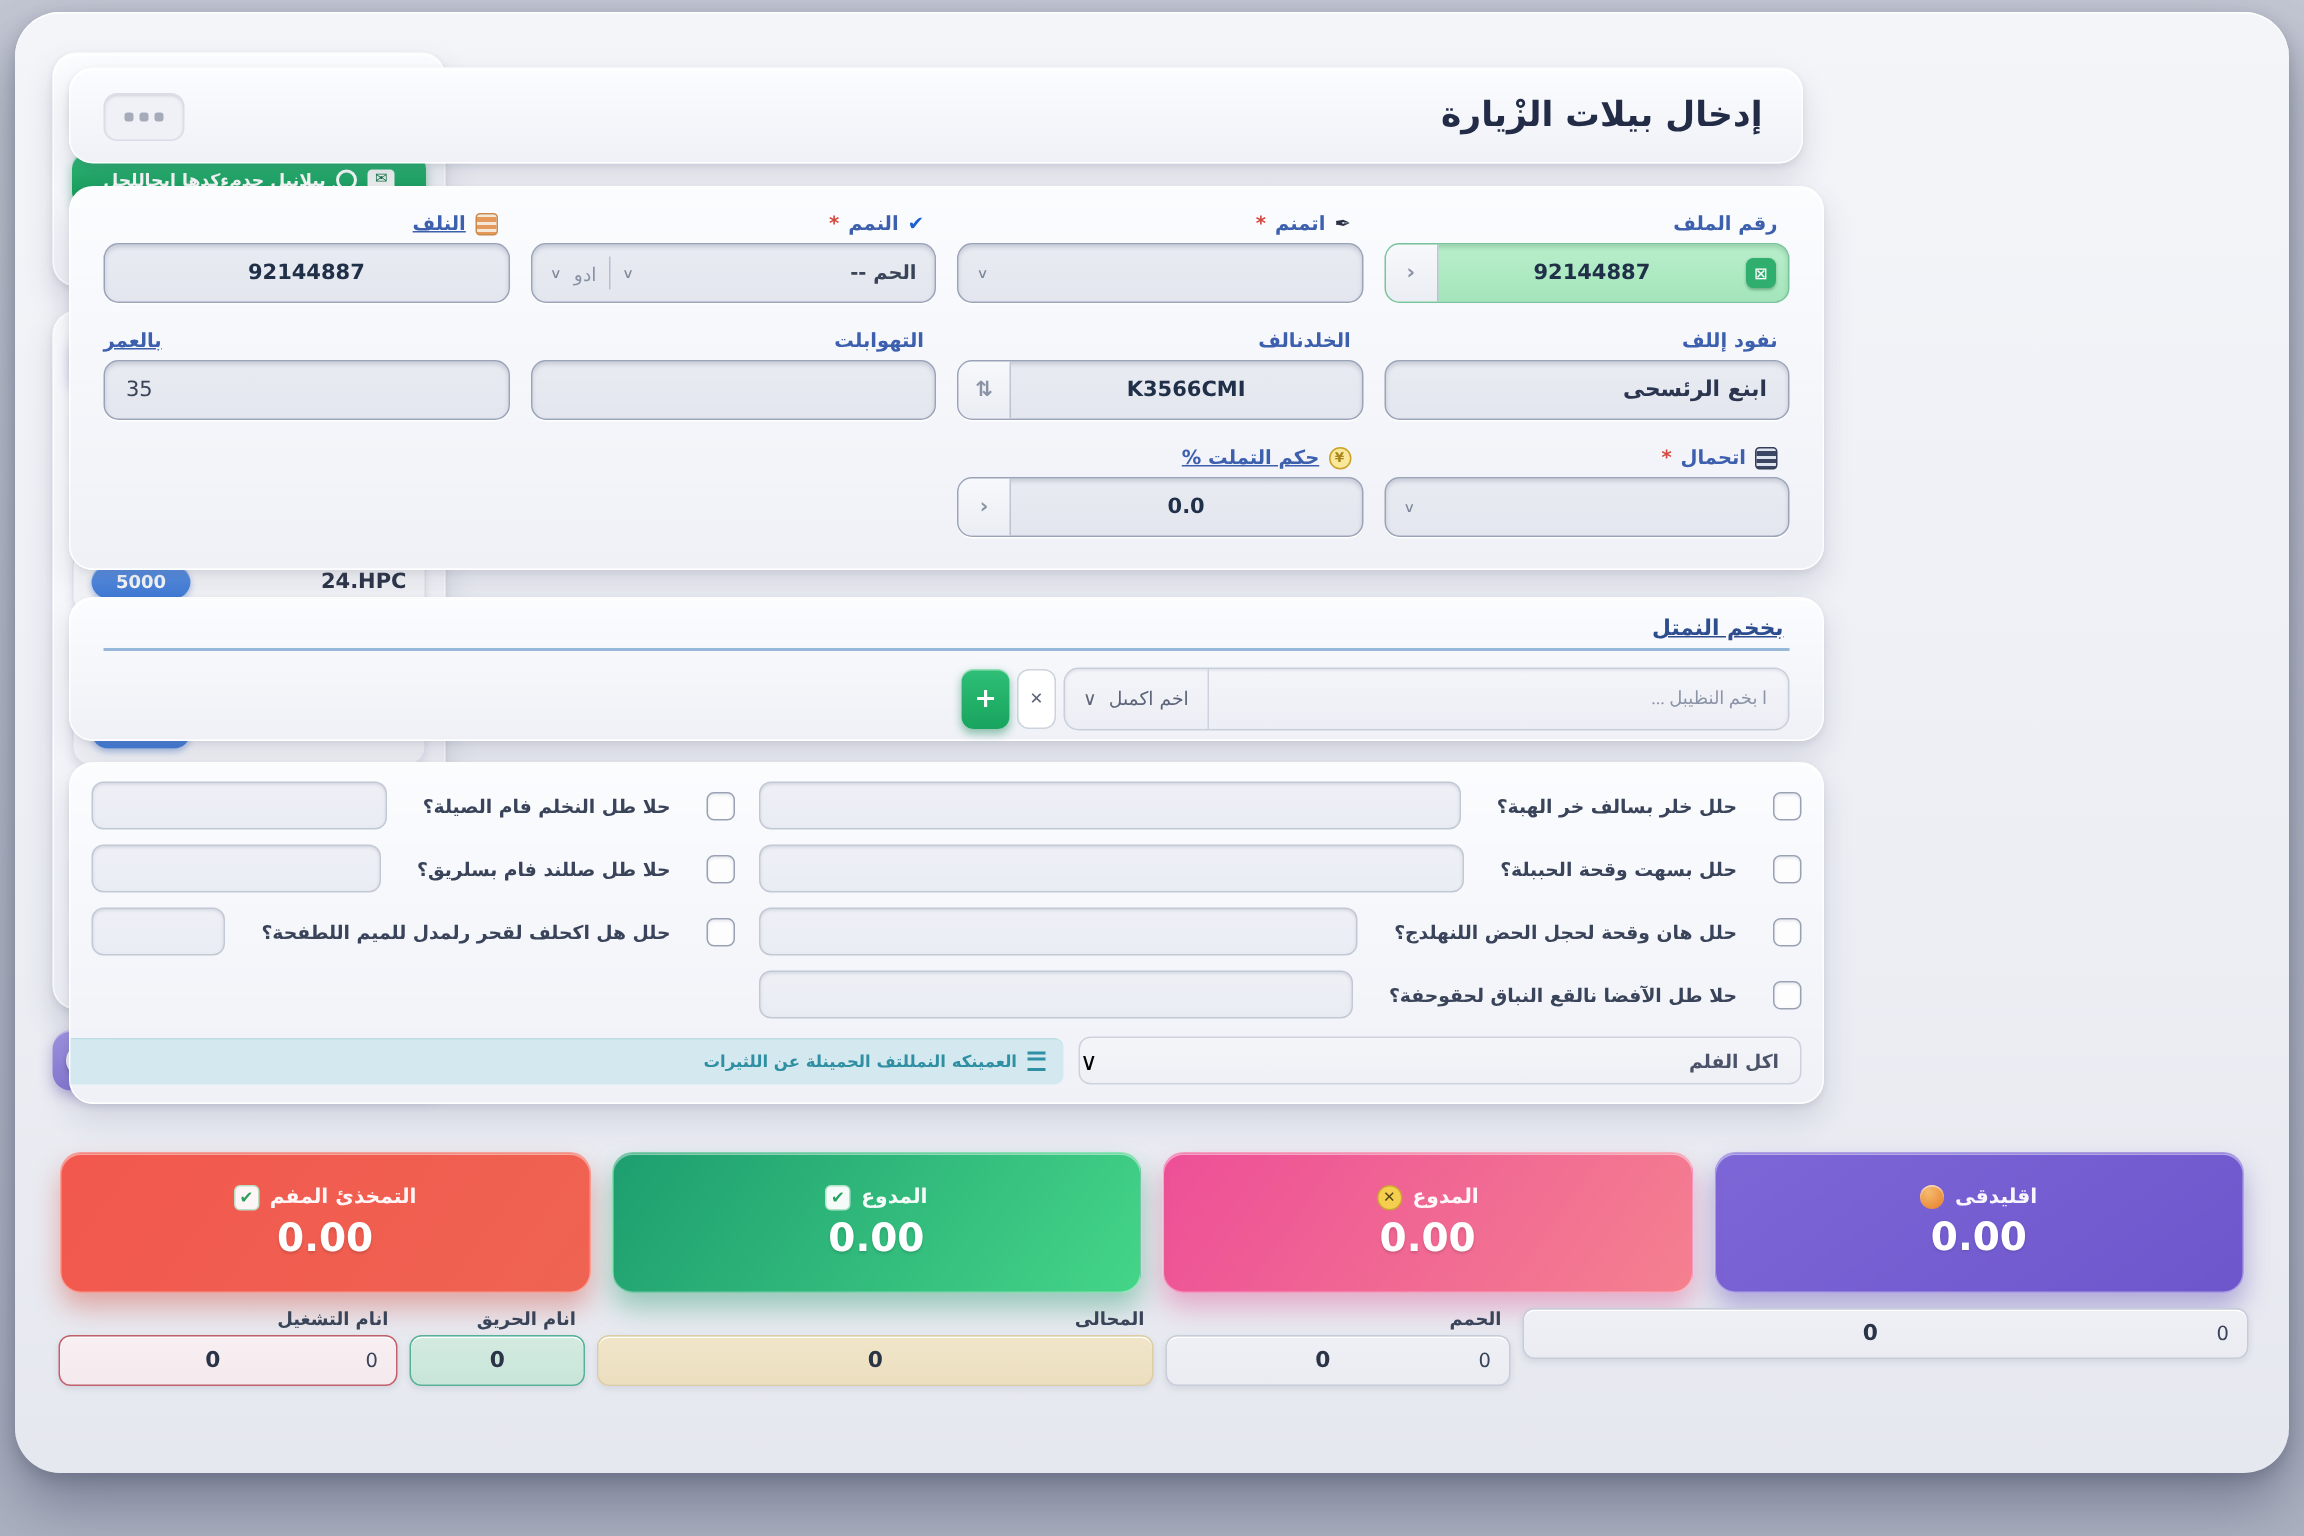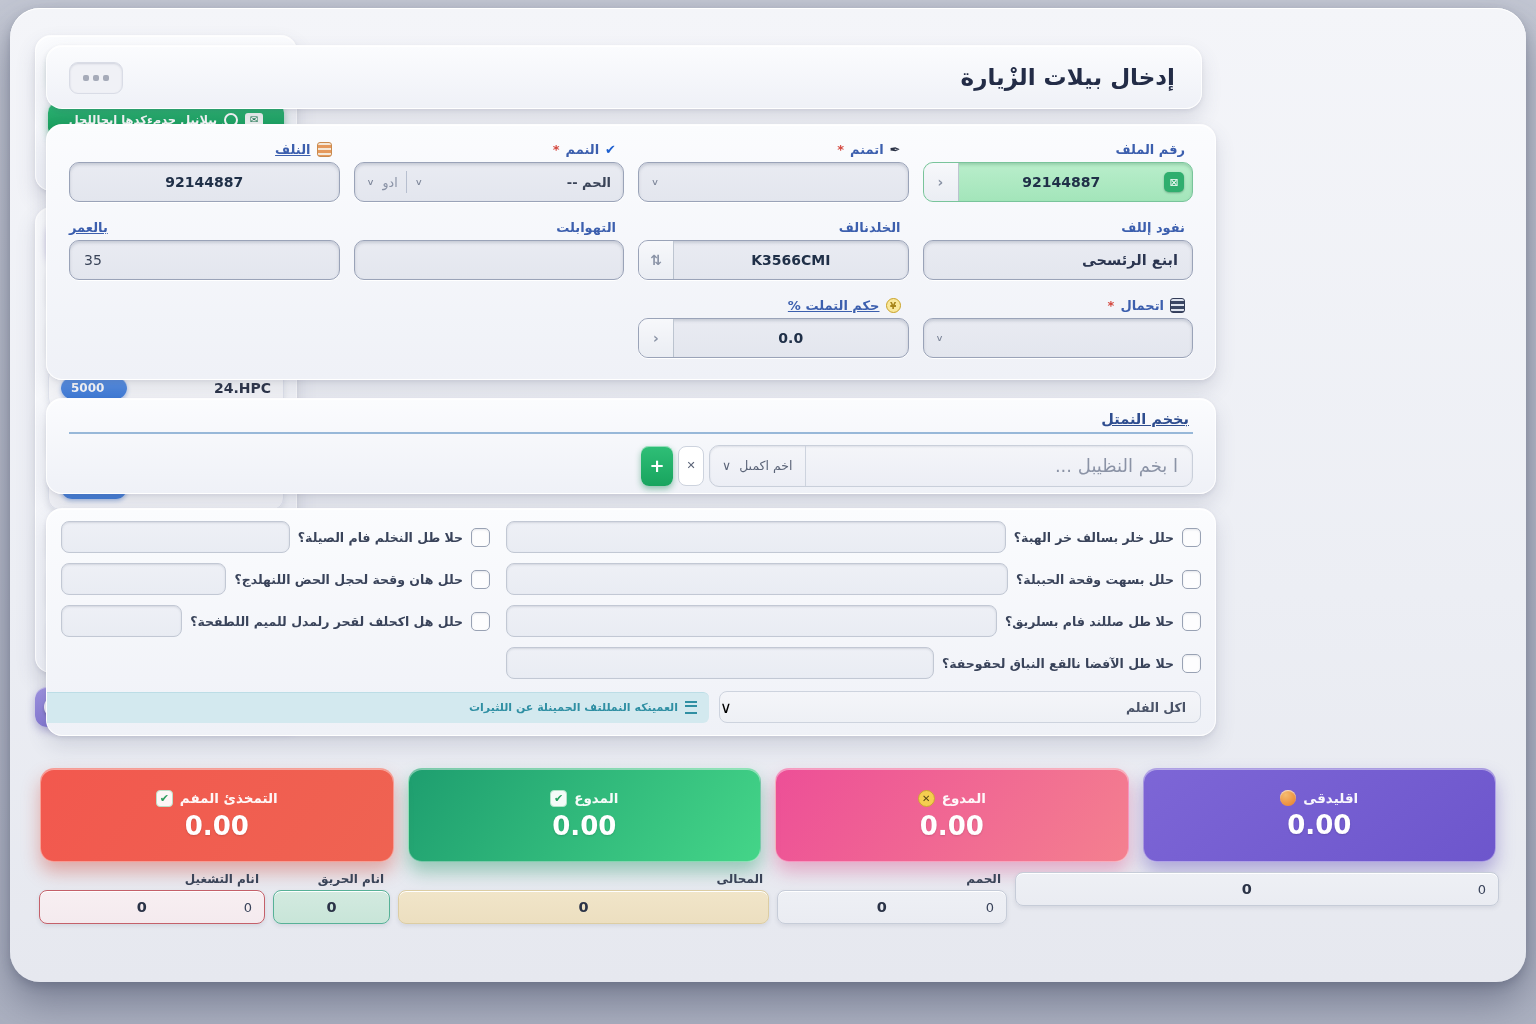--- a/index.html
+++ b/index.html
@@ -41,21 +41,21 @@
   .dark-chip{width:16px;height:13px;border-radius:3px;background:#3c3c34;color:#f1e3c2;font-size:9px;line-height:13px;text-align:center;}
   .sb-list{margin-top:16px;padding:12px;}
   .sb-search{height:40px;border-radius:12px;display:flex;align-items:center;justify-content:center;gap:9px;
     background:linear-gradient(180deg,#988ae2,#8274d4);box-shadow:0 4px 9px rgba(95,82,170,.45),inset 0 1px 0 rgba(255,255,255,.45);
     color:#fff;font-size:14.5px;font-weight:700;cursor:text;}
   .test-item{height:42px;margin-top:6px;border-radius:12px;background:linear-gradient(180deg,#fefefe,#f4f5f9);
     border:1px solid #e2e5ee;box-shadow:0 3px 6px rgba(74,82,110,.12);
     display:flex;align-items:center;justify-content:space-between;padding:0 12px;cursor:pointer;}
   .test-item:first-of-type{margin-top:12px;}
   .test-name{font-size:14px;font-weight:700;color:#2b3347;direction:ltr;}
-  .test-badge{min-width:46px;padding:4px 10px;border-radius:14px;direction:ltr;
+  .test-badge{min-width:46px;padding:4px 10px;border-radius:14px;text-align:center;direction:ltr;
     background:linear-gradient(180deg,#5b94e8,#3f7bd8);color:#fff;font-size:12px;font-weight:700;
     box-shadow:0 2px 4px rgba(50,100,190,.4),inset 0 1px 0 rgba(255,255,255,.4);}
   .sb-footerbtn{margin-top:14px;height:40px;border-radius:12px;position:relative;
     background:linear-gradient(180deg,#9e93e0,#8478d2);box-shadow:0 4px 9px rgba(95,82,170,.4),inset 0 1px 0 rgba(255,255,255,.4);
     display:flex;align-items:center;justify-content:center;gap:8px;color:#fff;font-size:12px;font-weight:700;cursor:pointer;}
   .plus-circle{position:absolute;left:9px;top:50%;transform:translateY(-50%);width:22px;height:22px;border-radius:50%;
     background:#f3f2fa;color:#5a5280;font-size:14px;font-weight:700;display:grid;place-items:center;box-shadow:0 2px 3px rgba(0,0,0,.2);}
   .chip.purple{color:#5f55a8;}
   
   .main-header{position:absolute;left:36px;right:324px;top:37px;height:62px;display:flex;align-items:center;padding:0 26px;}
@@ -96,31 +96,31 @@
   .combo .chev2{color:#7d8699;font-size:11px;transform:scaleY(.8);}
   .combo .div{width:1px;height:22px;background:#b7bfcf;}
   .combo .sub{color:#8a93a6;font-size:12.5px;}
   
   .sec-card{position:absolute;left:36px;right:310px;top:390px;height:96px;padding:12px 22px;box-sizing:border-box;}
   .sec-title{color:#2e4d8f;font-size:14.5px;font-weight:700;text-align:right;padding-right:4px;text-decoration:underline;}
   .sec-line{margin-top:5px;height:1.5px;background:#7fa8d0;opacity:.8;}
   .picker-row{margin-top:11px;display:flex;direction:rtl;align-items:center;gap:5px;width:552px;}
   .picker{flex:1;height:40px;border-radius:10px;background:linear-gradient(180deg,#f4f5f9,#eceef5);
     border:1px solid #c9cfda;box-shadow:inset 0 1px 2px rgba(130,138,158,.2);display:flex;align-items:center;direction:rtl;overflow:hidden;}
-  .picker .ph{color:#8b93a6;font-size:18px;padding-right:14px;}
+  .picker .ph{color:#8b93a6;font-size:12px;padding-right:14px;font-family:Liberation Serif, serif;}
   .picker .sp{flex:1;}
   .picker .inner{display:flex;align-items:center;gap:8px;padding:0 12px;align-self:stretch;border-right:1px solid #cdd3de;color:#5b6478;font-size:12.5px;}
   .xbtn{width:26px;height:40px;border-radius:8px;background:#fff;border:1px solid #cdd3de;color:#5b6478;font-size:11px;
     display:grid;place-items:center;box-sizing:border-box;cursor:pointer;}
   .plusbtn{width:32px;height:40px;border-radius:8px;background:linear-gradient(180deg,#2fbf77,#18a45e);color:#fff;font-size:18px;font-weight:700;
     display:grid;place-items:center;box-shadow:0 3px 6px rgba(18,130,80,.45),inset 0 1px 0 rgba(255,255,255,.5);cursor:pointer;}
   
   .q-card{position:absolute;left:36px;right:310px;top:500px;height:228px;padding:12px 14px;box-sizing:border-box;}
   .q-grid{display:grid;grid-template-columns:1.62fr 1fr;column-gap:16px;row-gap:10px;direction:rtl;}
-  .q-row{display:flex;align-items:center;gap:8px;direction:rtl;}
+  .q-row{display:flex;align-items:center;gap:24px;direction:rtl;}
   .cb{width:17px;height:17px;border-radius:5px;border:1.5px solid #99a2b4;background:#fdfdfe;
     box-shadow:inset 0 1px 2px rgba(130,138,158,.2);flex:0 0 auto;cursor:pointer;}
   .q-label{font-size:12.5px;font-weight:600;color:#39435a;white-space:nowrap;}
   .q-input{flex:1;height:30px;border-radius:8px;background:linear-gradient(180deg,#eef0f6,#e9ecf3);
     border:1px solid #c2c8d4;box-shadow:inset 0 1px 2px rgba(130,138,158,.25);}
   .q-bottom{margin-top:12px;display:flex;direction:rtl;align-items:center;gap:10px;}
   .heart-select{width:482px;height:32px;border-radius:8px;background:linear-gradient(180deg,#f4f5f9,#eef0f5);
     border:1px solid #cdd3de;display:flex;align-items:center;position:relative;box-sizing:border-box;cursor:pointer;}
   .heart-select .lab{flex:1;text-align:right;padding-right:14px;color:#4a5368;font-size:12.5px;font-weight:600;}
   .banner{flex:1;height:30px;margin-left:-14px;border-radius:0 6px 6px 0;background:#d3e9ef;border-top:1px solid #bcdde6;
@@ -372,26 +372,26 @@
           <span class="q-label">حلا طل النخلم فام الصيلة؟</span>
           <span class="q-input"></span>
         </div>
         <div class="q-row">
           <span class="cb"></span>
           <span class="q-label">حلل بسهت وقحة الحببلة؟</span>
           <span class="q-input"></span>
         </div>
         <div class="q-row">
           <span class="cb"></span>
+          <span class="q-label">حلا طل صللند فام بسلريق؟</span>
+          <span class="q-input"></span>
+        </div>
+        <div class="q-row">
+          <span class="cb"></span>
           <span class="q-label">حلل هان وقحة لحجل الحض اللنهلدج؟</span>
-          <span class="q-input"></span>
-        </div>
-        <div class="q-row">
-          <span class="cb"></span>
-          <span class="q-label">حلا طل صللند فام بسلريق؟</span>
           <span class="q-input"></span>
         </div>
         <div class="q-row">
           <span class="cb"></span>
           <span class="q-label">حلل هل اكحلف لقحر رلمدل للميم اللطفحة؟</span>
           <span class="q-input"></span>
         </div>
         <div class="q-row">
           <span class="cb"></span>
           <span class="q-label">حلا طل الآفضا نالقع النباق لحقوحفة؟</span>

